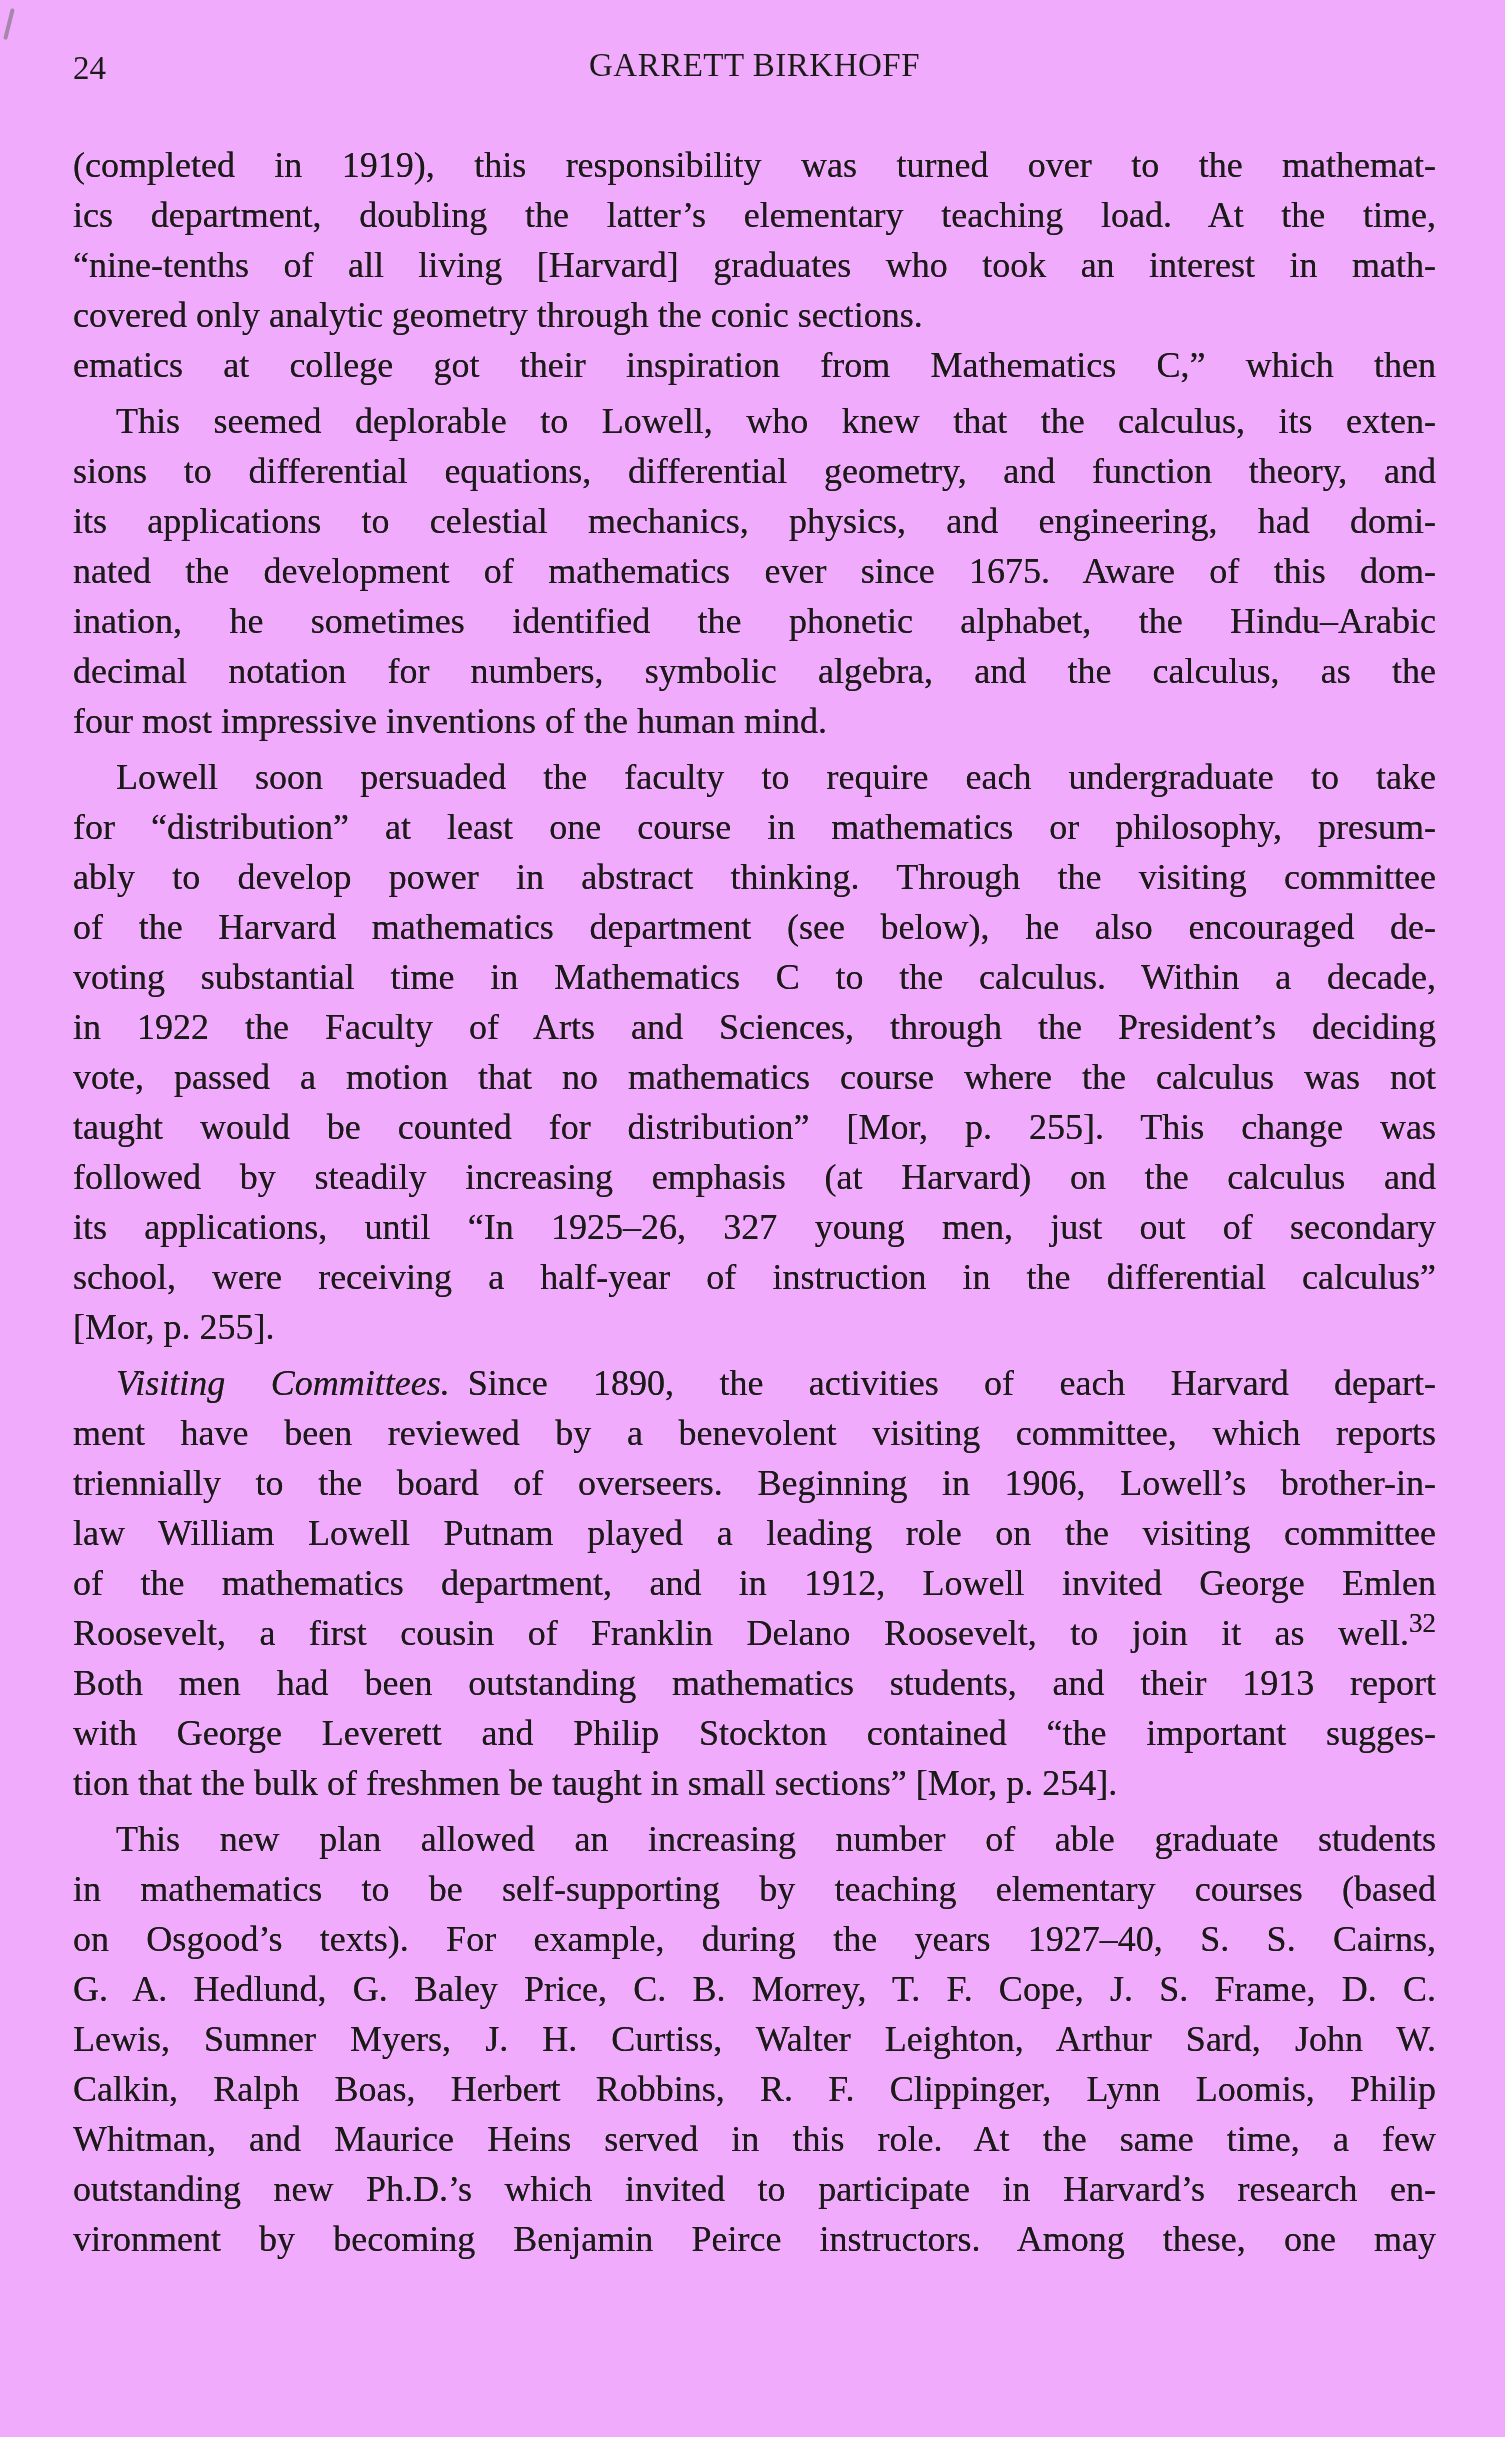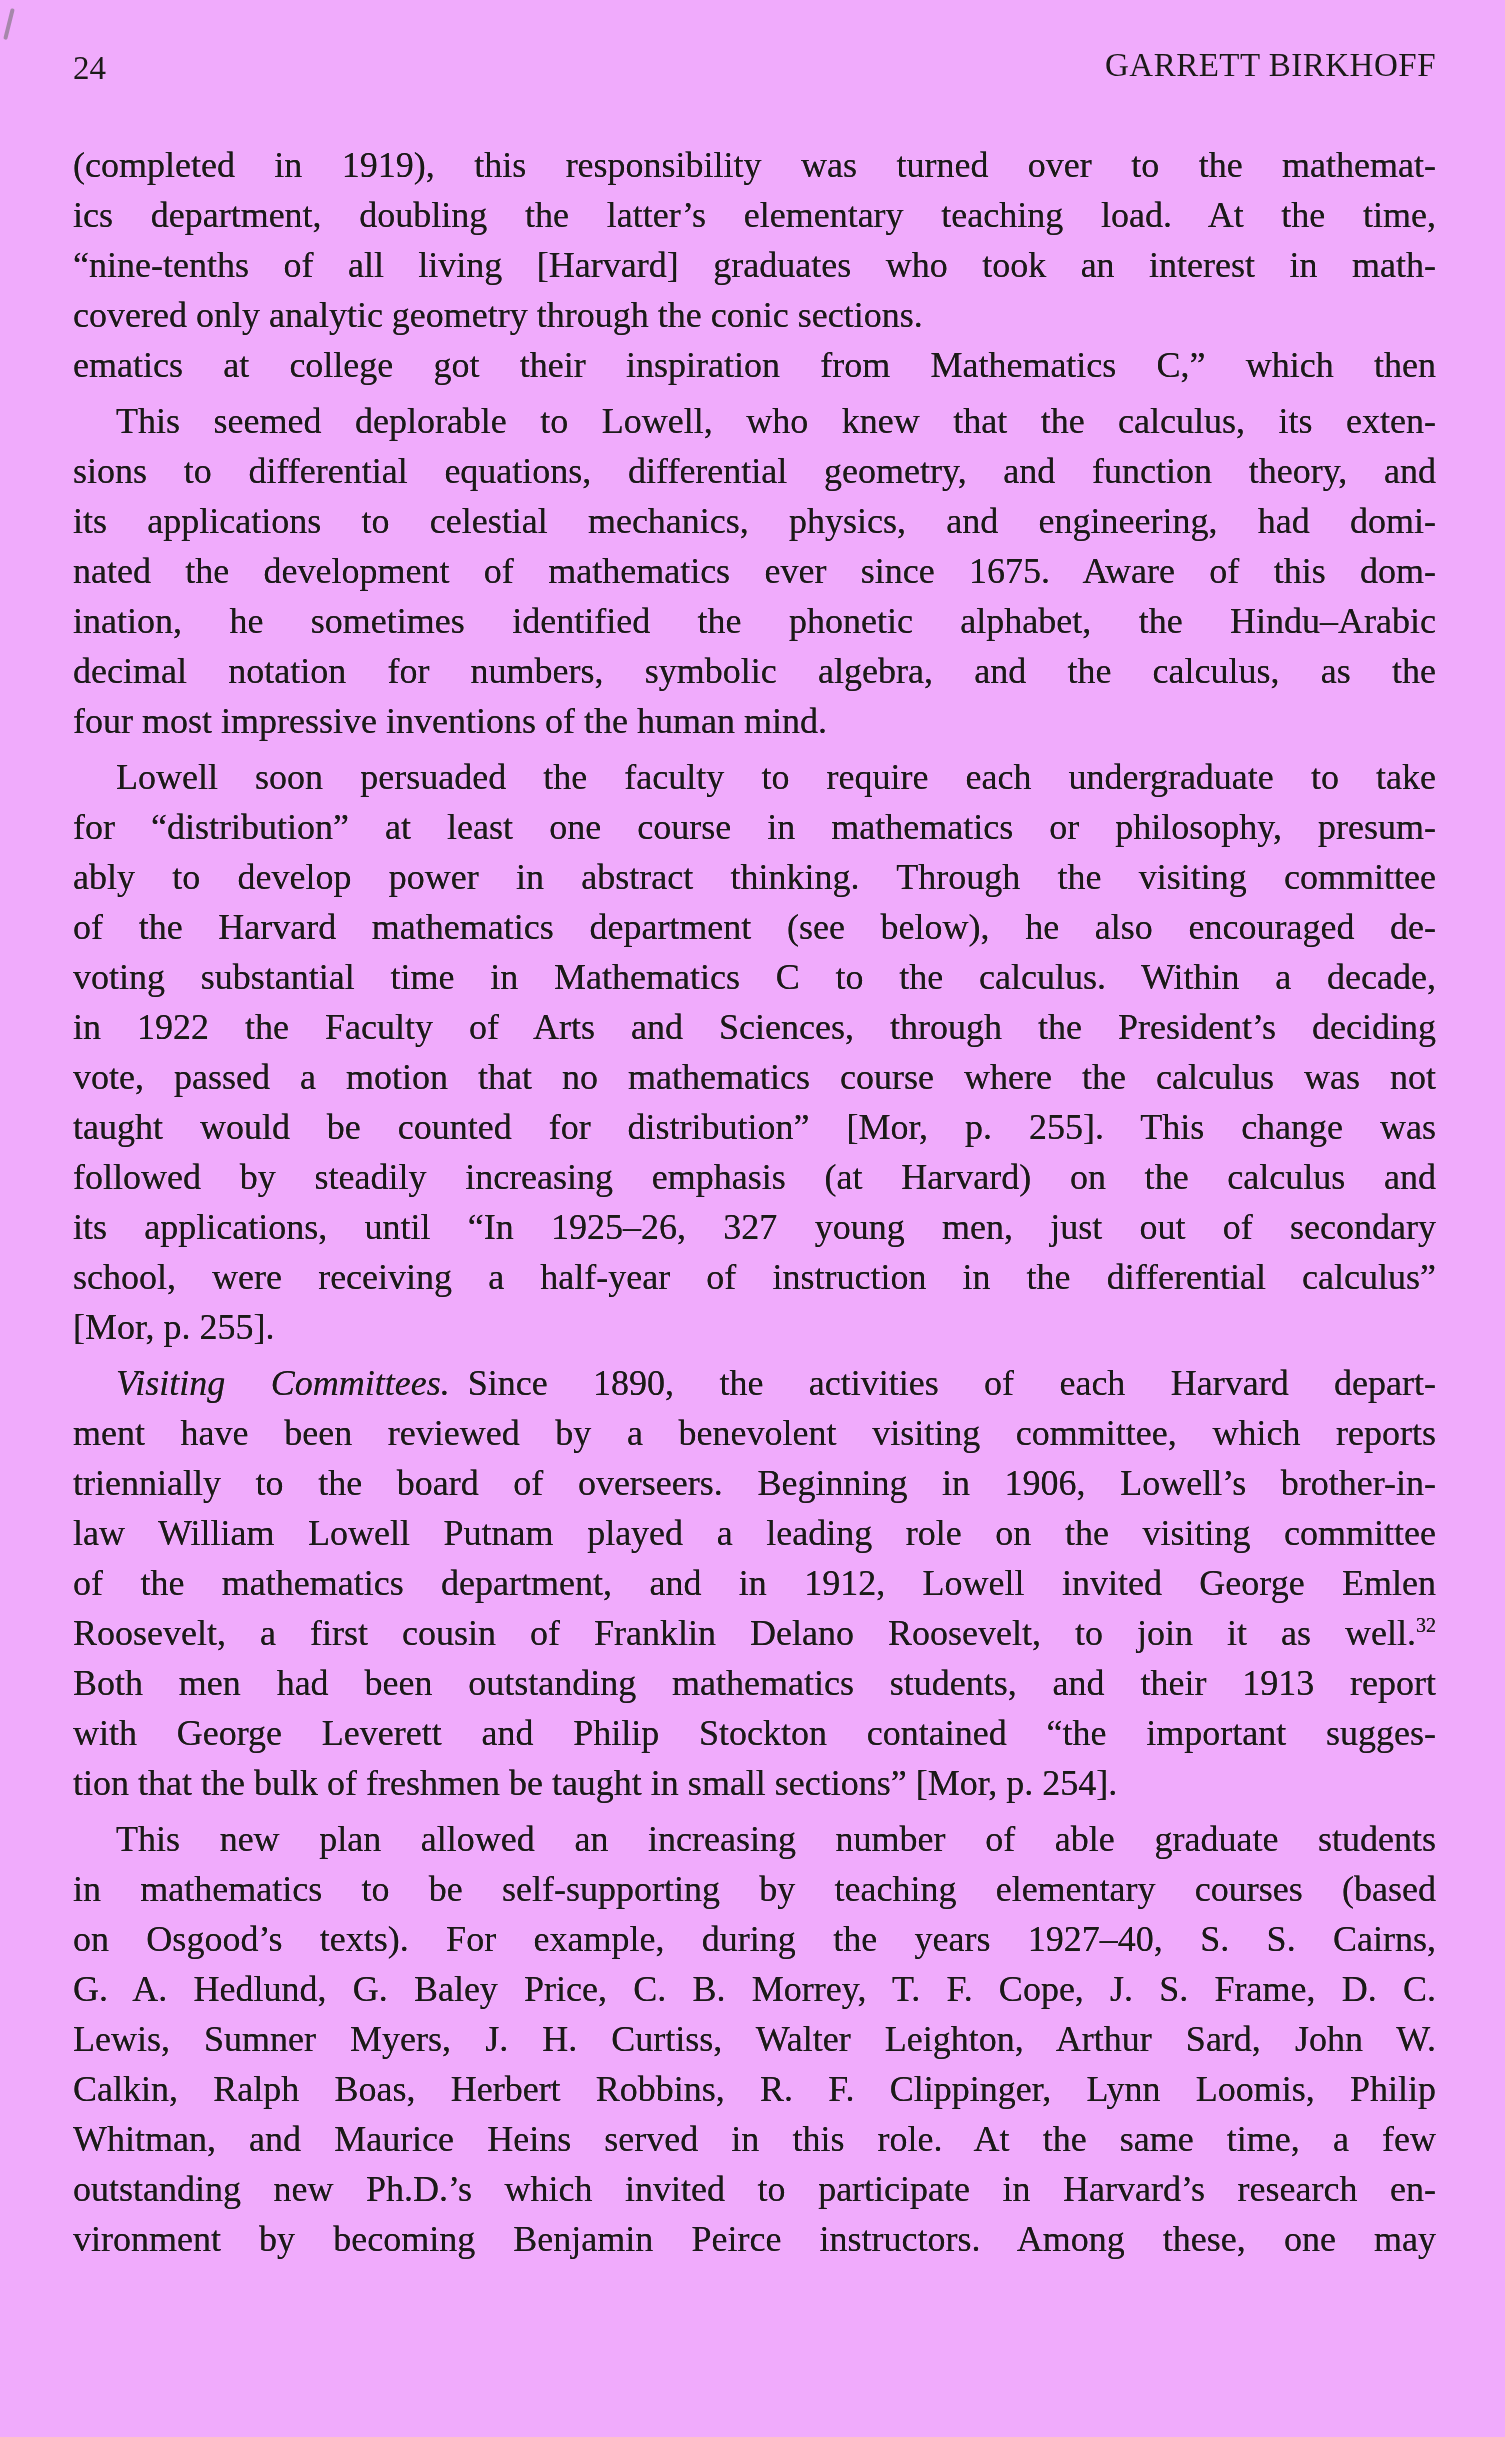--- a/index.html
+++ b/index.html
@@ -18,35 +18,35 @@
     background:#6a6a68; opacity:.55;
     transform:rotate(14deg);
     border-radius:1.9px;
   }
   .header { position:absolute; top:47px; left:73px; width:1363px; height:41px; }
   .pagenum {
     position:absolute; left:0; top:2.8px;
     font-size:33px; line-height:37px;
   }
   .title {
-    text-align:right;
+    text-align:center;
     font-size:33px; line-height:37px;
     letter-spacing:0.5px;
   }
   .textbody {
     position:absolute; top:140px; left:73px; width:1363px;
     font-size:36px; line-height:50px;
     text-shadow:0 0 0.5px rgba(27,26,24,.85);
   }
   .para + .para { margin-top:6px; }
   .line { text-align:justify; text-align-last:left; white-space:nowrap; }
   .line.j { white-space:normal; text-align-last:justify; }
   .line.indent { text-indent:43px; }
   .ital { font-style:italic; }
-  .sup { font-size:20px; vertical-align:super; line-height:0; }
+  .sup { font-size:27px; vertical-align:super; line-height:0; }
 </style>
 </head>
 <body>
 
 <div class="page">
   <div class="scan-mark"></div>
   <div class="header">
     <span class="pagenum">24</span>
     <div class="title">GARRETT BIRKHOFF</div>
   </div>

